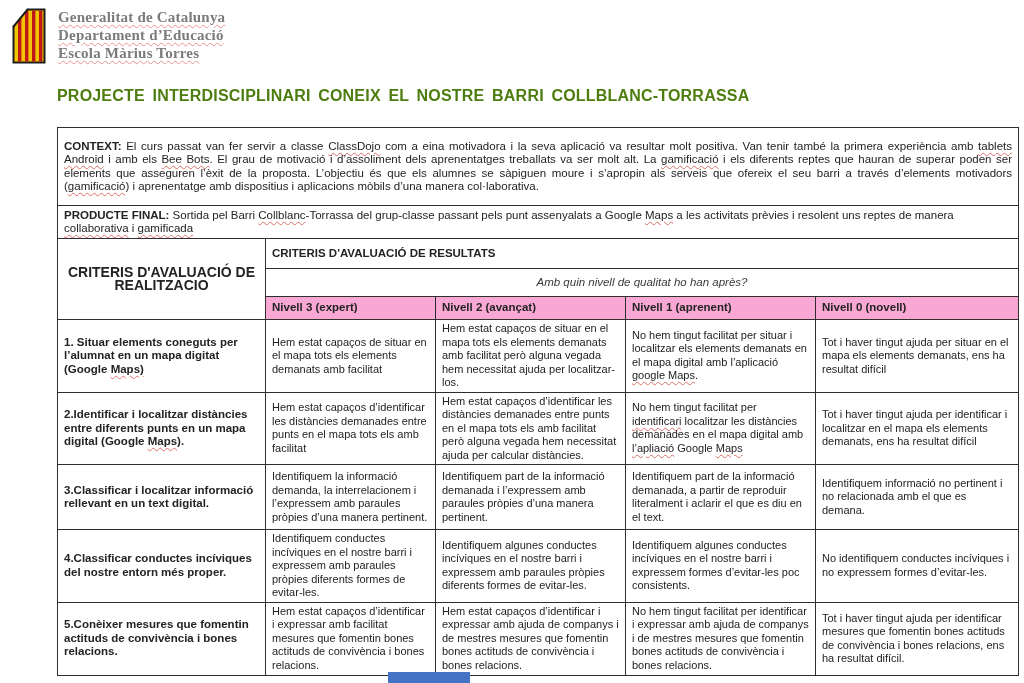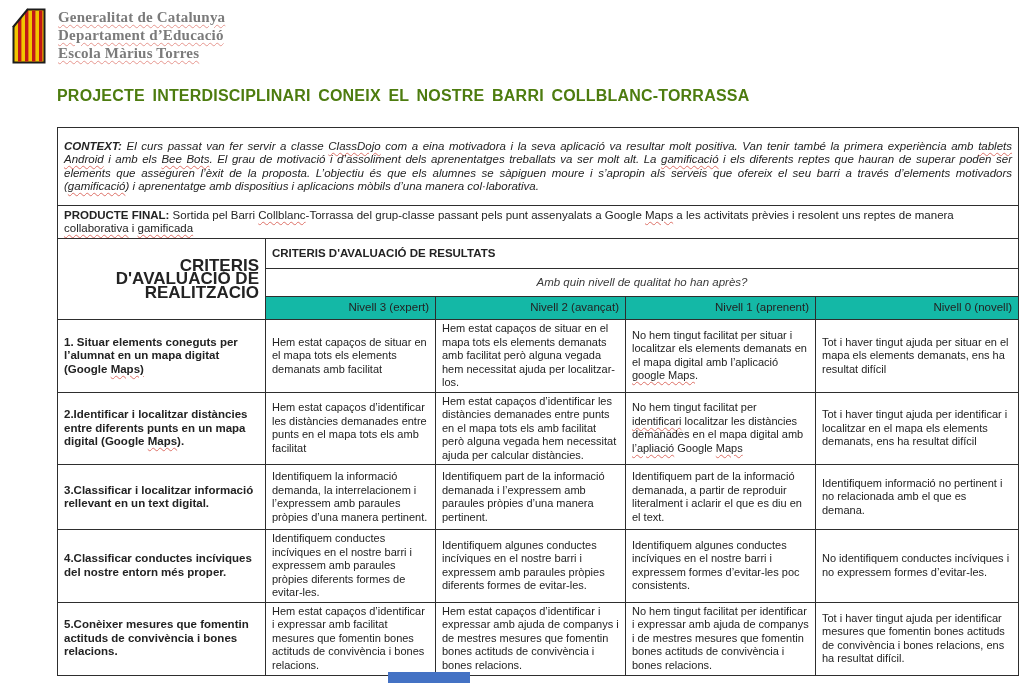--- a/index.html
+++ b/index.html
@@ -16,30 +16,30 @@
   .doc-title{position:absolute;left:57px;top:87px;width:961px;text-align:left;
              font-weight:bold;font-size:16px;letter-spacing:.2px;word-spacing:3px;color:#4d7c0f;}
 
   
   table.rubric{position:absolute;left:57px;top:127px;width:961px;border-collapse:collapse;
                table-layout:fixed;font-size:11px;color:#232323;}
   table.rubric td{border:1px solid #2e2e2e;vertical-align:middle;padding:2px 6px;
                   line-height:13.5px;overflow:hidden;}
   col.c1{width:208px;} col.c2{width:170px;} col.c3{width:190px;} col.c4{width:190px;} col.c5{width:203px;}
 
-  tr.r-ctx{height:78px;font-style:italic;} tr.r-prod{height:33px;}
+  tr.r-ctx{height:78px;} tr.r-prod{height:33px;}
   tr.r-ha{height:30px;} tr.r-hb{height:28px;} tr.r-hc{height:23px;}
   tr.r-1{height:67px;} tr.r-2{height:70px;} tr.r-3{height:65px;} tr.r-4{height:65px;} tr.r-5{height:73px;}
 
   td.ctx{font-size:11.5px;line-height:15.5px;text-align:justify;vertical-align:top;padding:4px 7px;}
   td.prod{font-size:11.5px;line-height:14px;padding:4px 7px;}
-  td.crit-head{font-weight:bold;text-align:right;font-size:17px;line-height:14px;}
+  td.crit-head{font-weight:bold;text-align:center;font-size:14px;line-height:14px;}
   td.res-head{font-weight:bold;font-size:11.5px;}
   td.q-row{font-style:italic;text-align:center;font-size:11.5px;color:#3a3a3a;}
-  td.lvl{font-weight:normal;text-align:right;background:#14b8a6;font-size:11.5px;}
+  td.lvl{font-weight:bold;text-align:left;background:#f9a8d4;font-size:11.5px;}
   td.crit{font-weight:bold;font-size:11.5px;line-height:14px;vertical-align:middle;padding:2px 5px;}
   td.cell{font-size:11px;line-height:13.5px;padding:2px 6px;}
 
   .seg-b{font-weight:bold;}
   .seg-w{text-decoration-line:underline;text-decoration-style:wavy;
          text-decoration-color:#dd7066;text-decoration-thickness:1px;text-underline-offset:2px;}
   .logo-text .seg-w{text-decoration-color:#e6968f;}
 
   
   .footer-note{position:absolute;left:57px;top:656px;width:951px;text-align:right;

